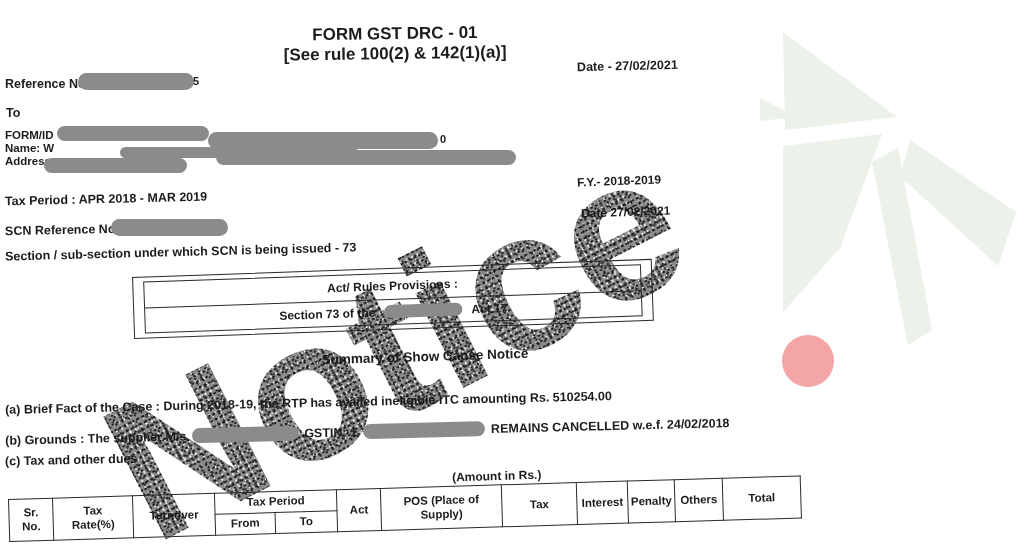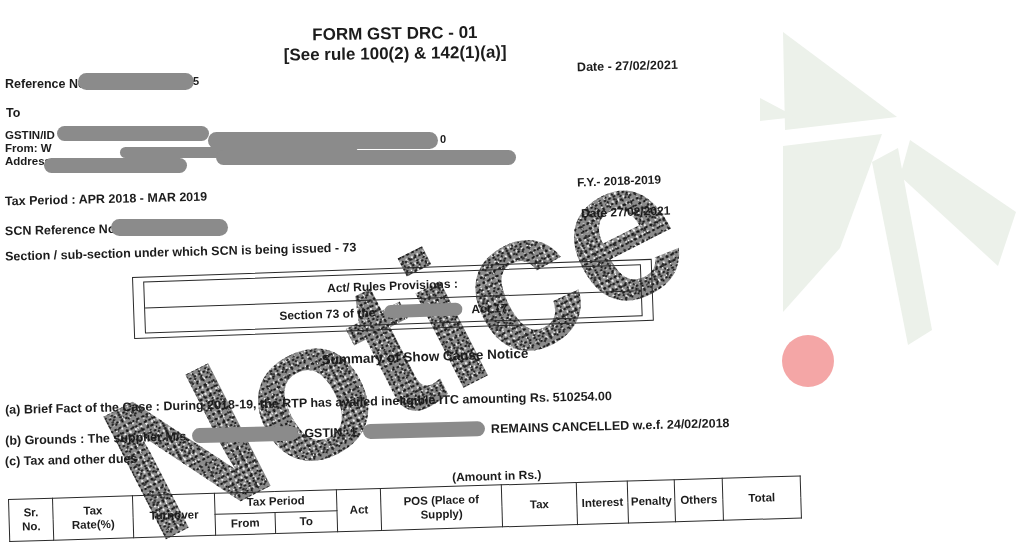--- a/index.html
+++ b/index.html
@@ -92,22 +92,22 @@
     <div>[See rule 100(2) &amp; 142(1)(a)]</div>
   </div>
   <div class="t date-top">Date - 27/02/2021</div>
 
   <div class="t ref">Reference No.</div>
   <div class="redact" style="left:78px;top:73px;width:116px;height:17px;"></div>
   <span class="peek" style="left:193px;top:75px;">5</span>
 
   <div class="t to">To</div>
 
-  <div class="t gstin">GSTIN/ID</div>
-  <div class="t name">From: W</div>
+  <div class="t gstin">FORM/ID</div>
+  <div class="t name">Name: W</div>
   <div class="t addr">Address</div>
   <div class="redact" style="left:57px;top:126px;width:152px;height:15px;"></div>
   <div class="redact" style="left:208px;top:132px;width:230px;height:17px;"></div>
   <span class="peek" style="left:440px;top:133px;">0</span>
   <div class="redact" style="left:120px;top:147px;width:238px;height:11px;"></div>
   <div class="redact" style="left:216px;top:150px;width:300px;height:15px;"></div>
   <div class="redact" style="left:44px;top:158px;width:143px;height:15px;"></div>
 
   <div class="t fy">F.Y.- 2018-2019</div>
   <div class="t taxperiod">Tax Period : APR 2018 - MAR 2019</div>

